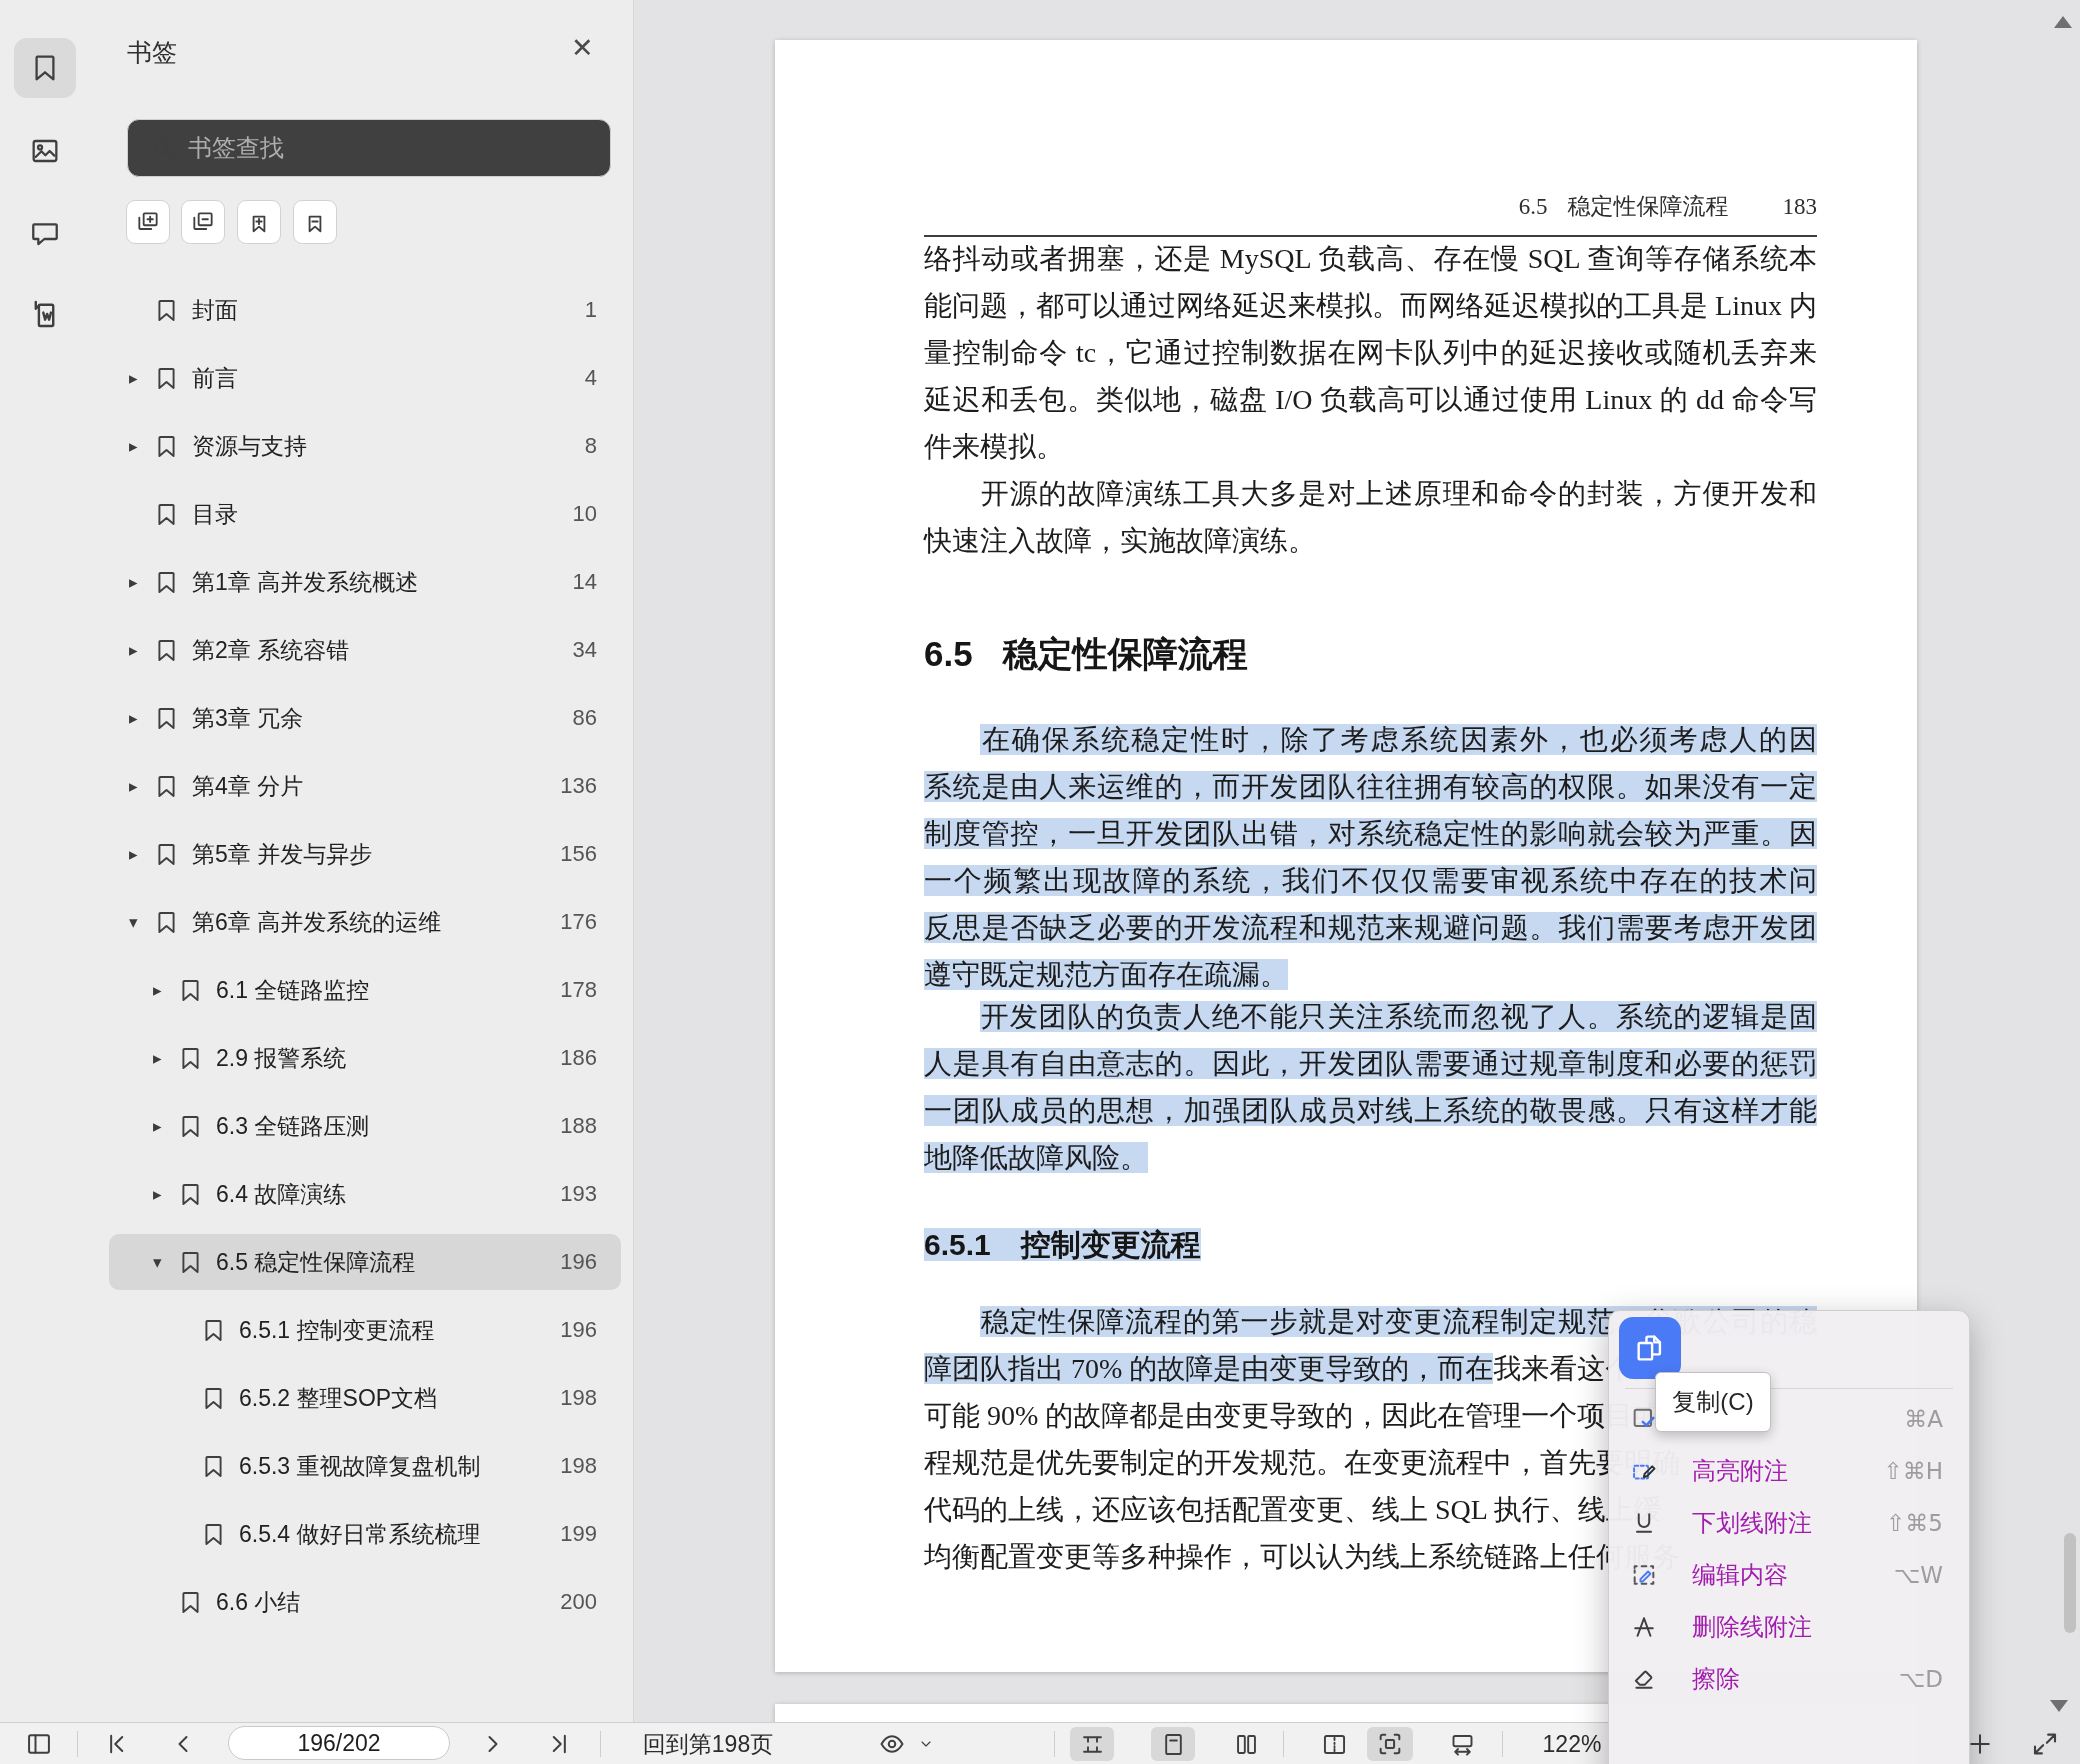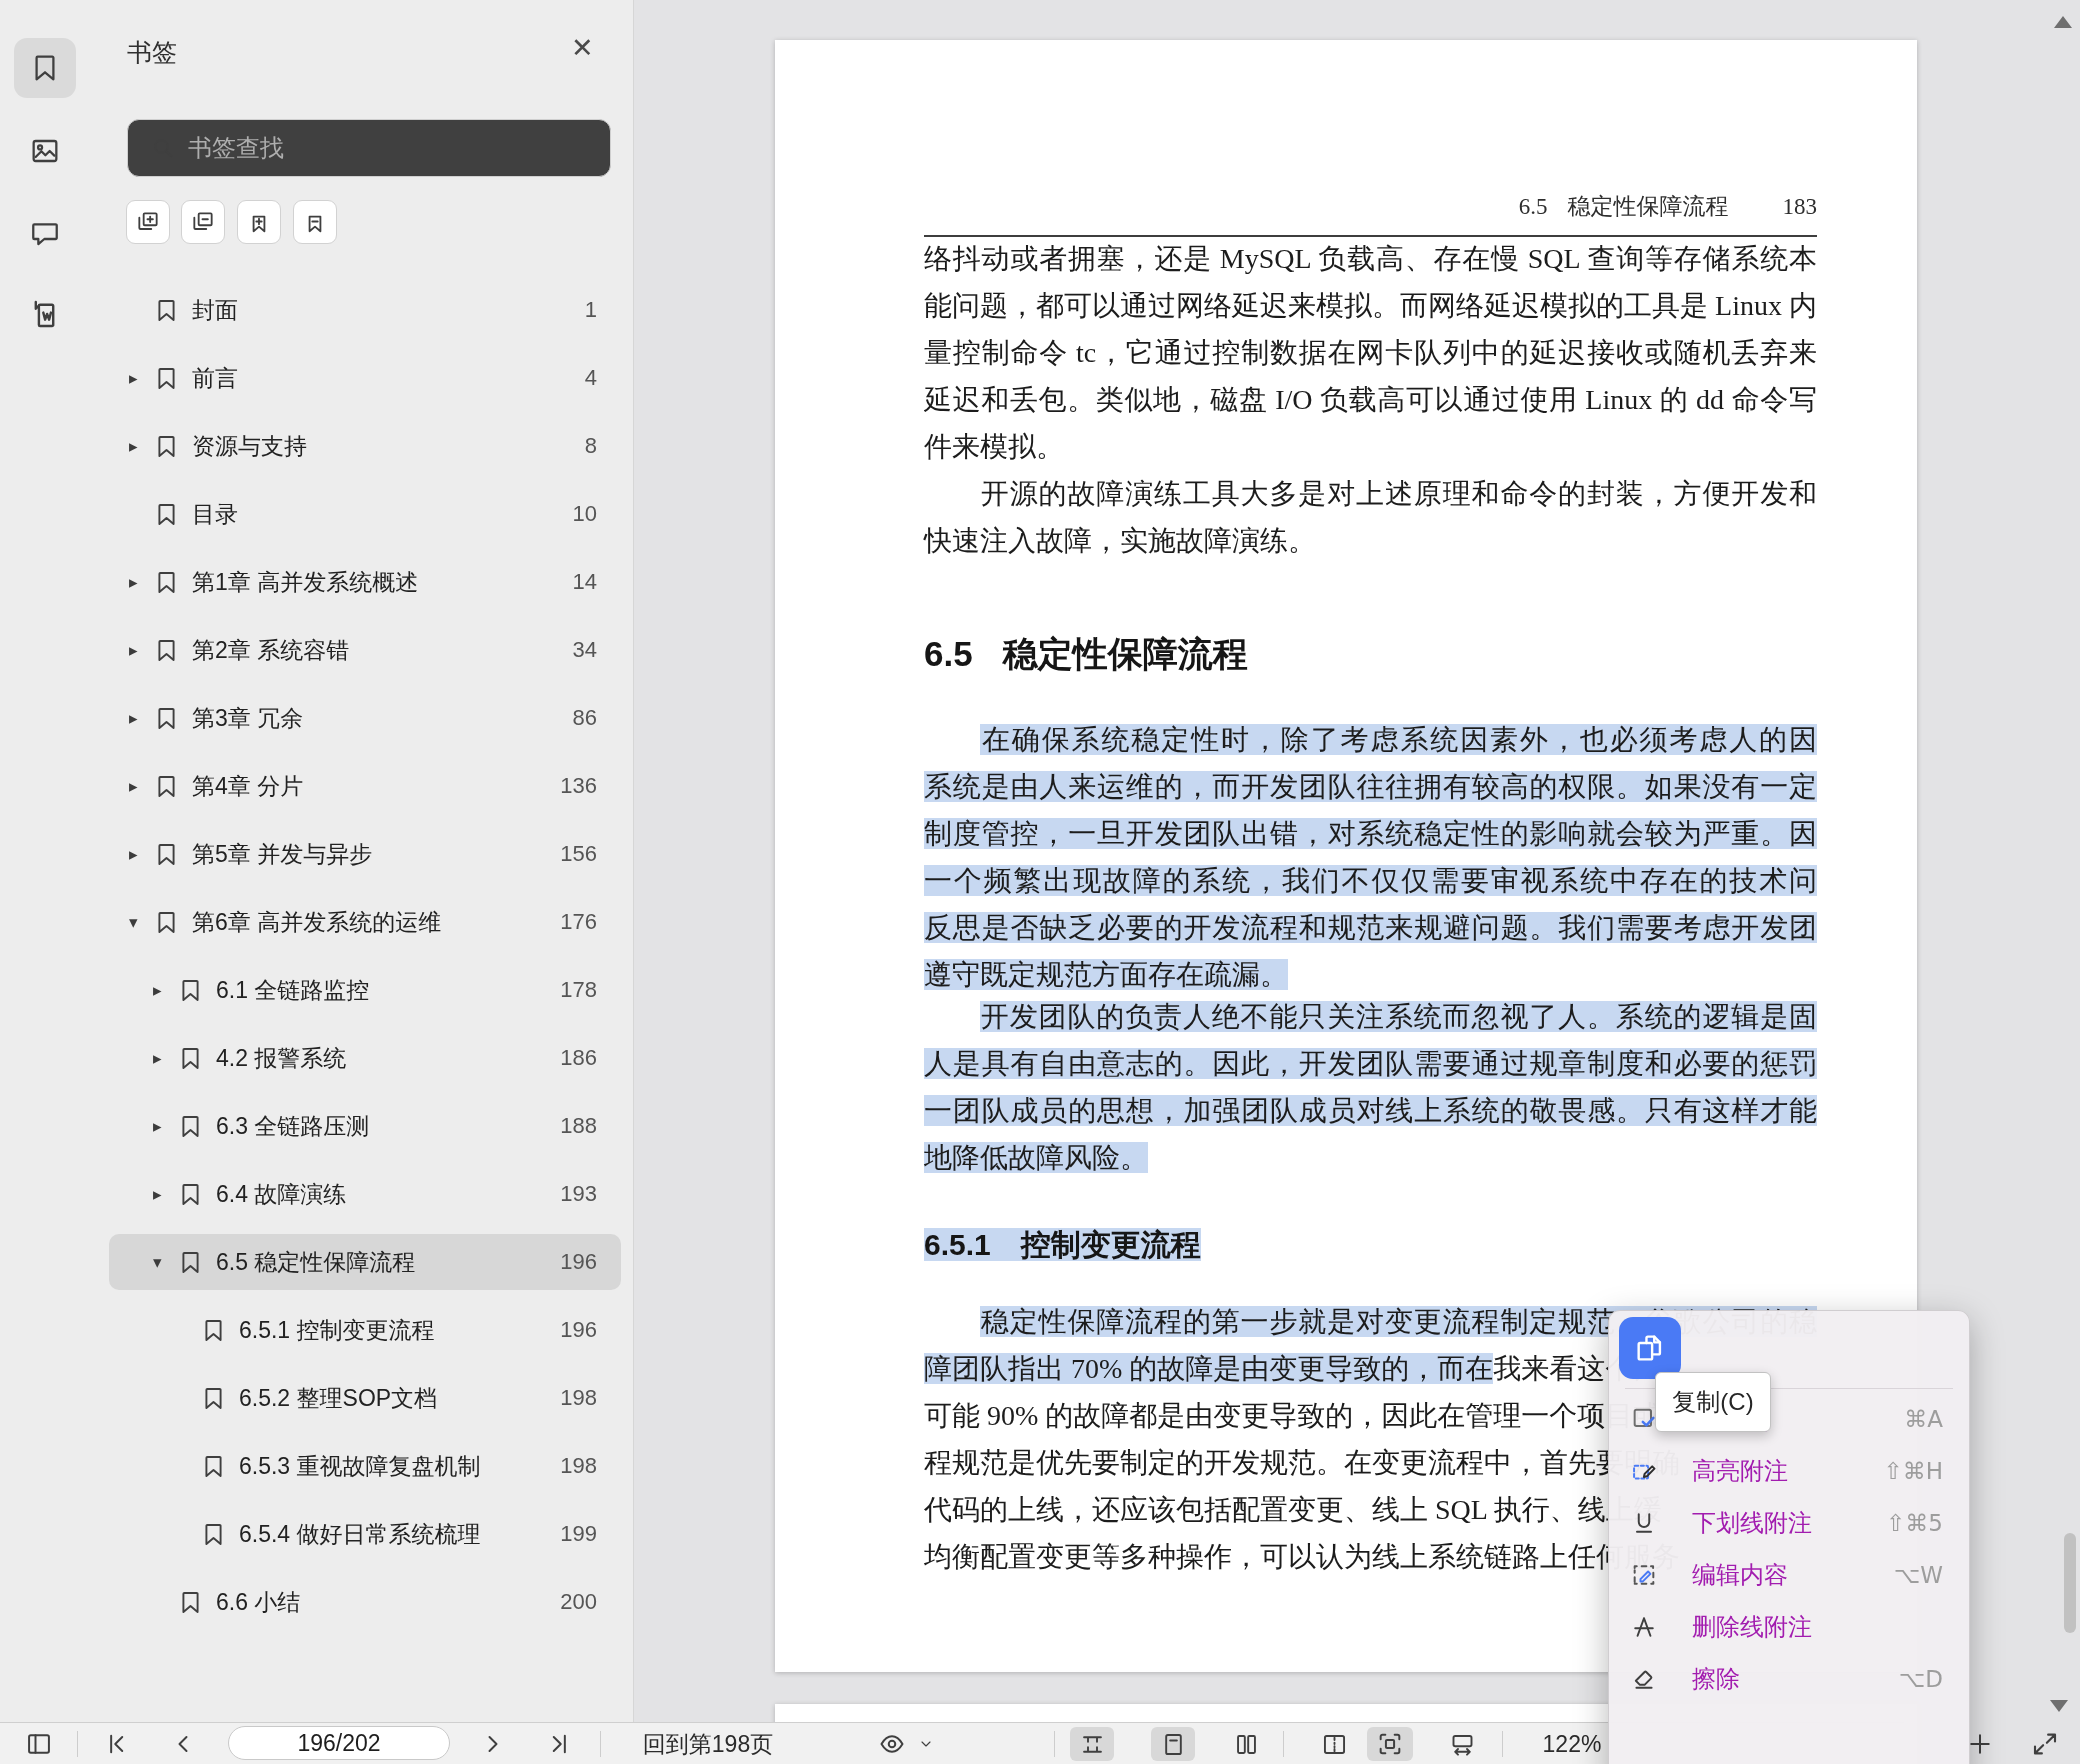--- a/index.html
+++ b/index.html
@@ -369,21 +369,21 @@
             <use href="#i-bookmark"></use>
           </svg>
           <span class="lbl">6.1 全链路监控</span>
           <span class="pg">178</span>
         </div>
         <div class="row lv1">
           <span class="arrow">▸</span>
           <svg class="ic bmk" width="27" height="27">
             <use href="#i-bookmark"></use>
           </svg>
-          <span class="lbl">4.2 报警系统</span>
+          <span class="lbl">2.9 报警系统</span>
           <span class="pg">186</span>
         </div>
         <div class="row lv1">
           <span class="arrow">▸</span>
           <svg class="ic bmk" width="27" height="27">
             <use href="#i-bookmark"></use>
           </svg>
           <span class="lbl">6.3 全链路压测</span>
           <span class="pg">188</span>
         </div>

